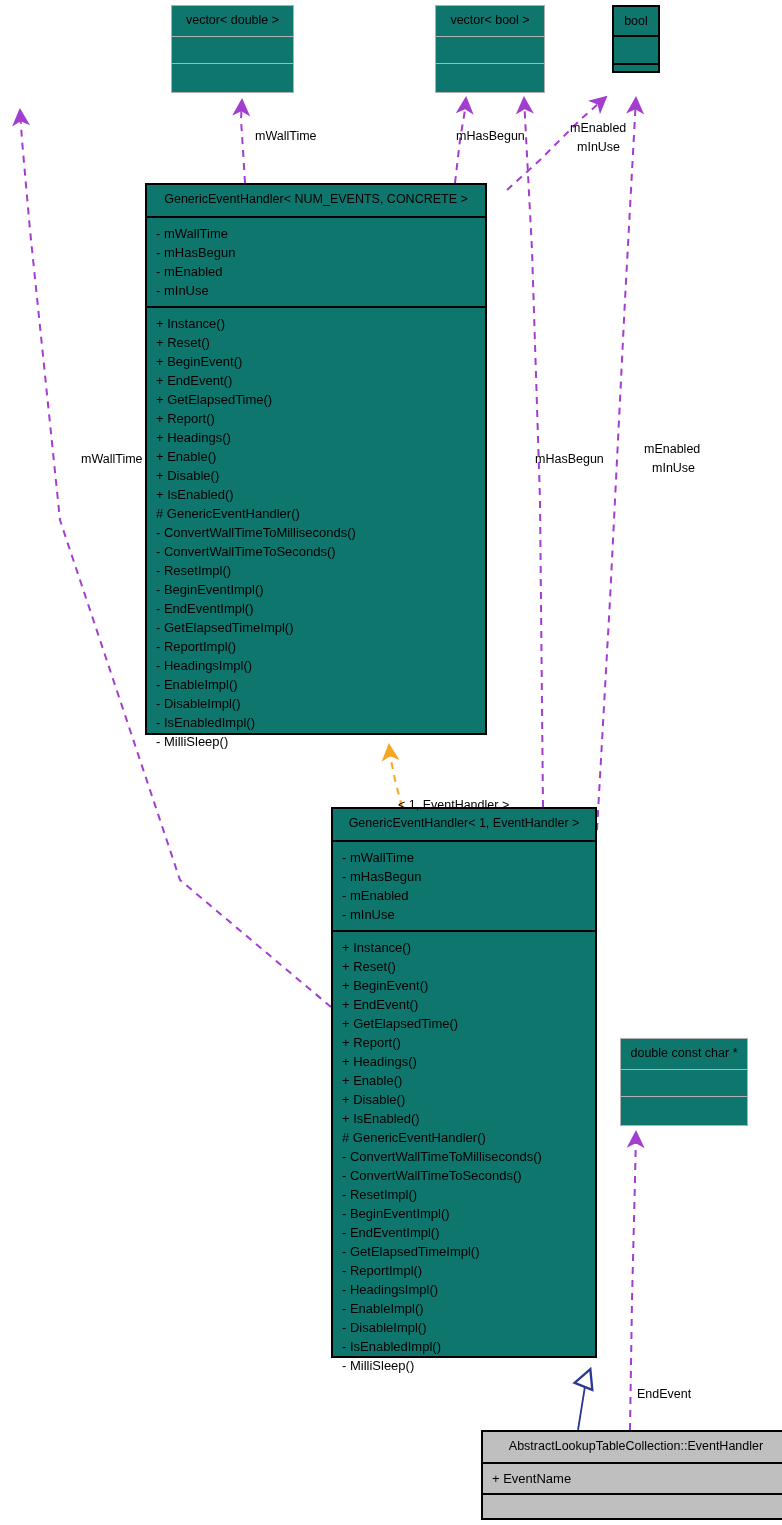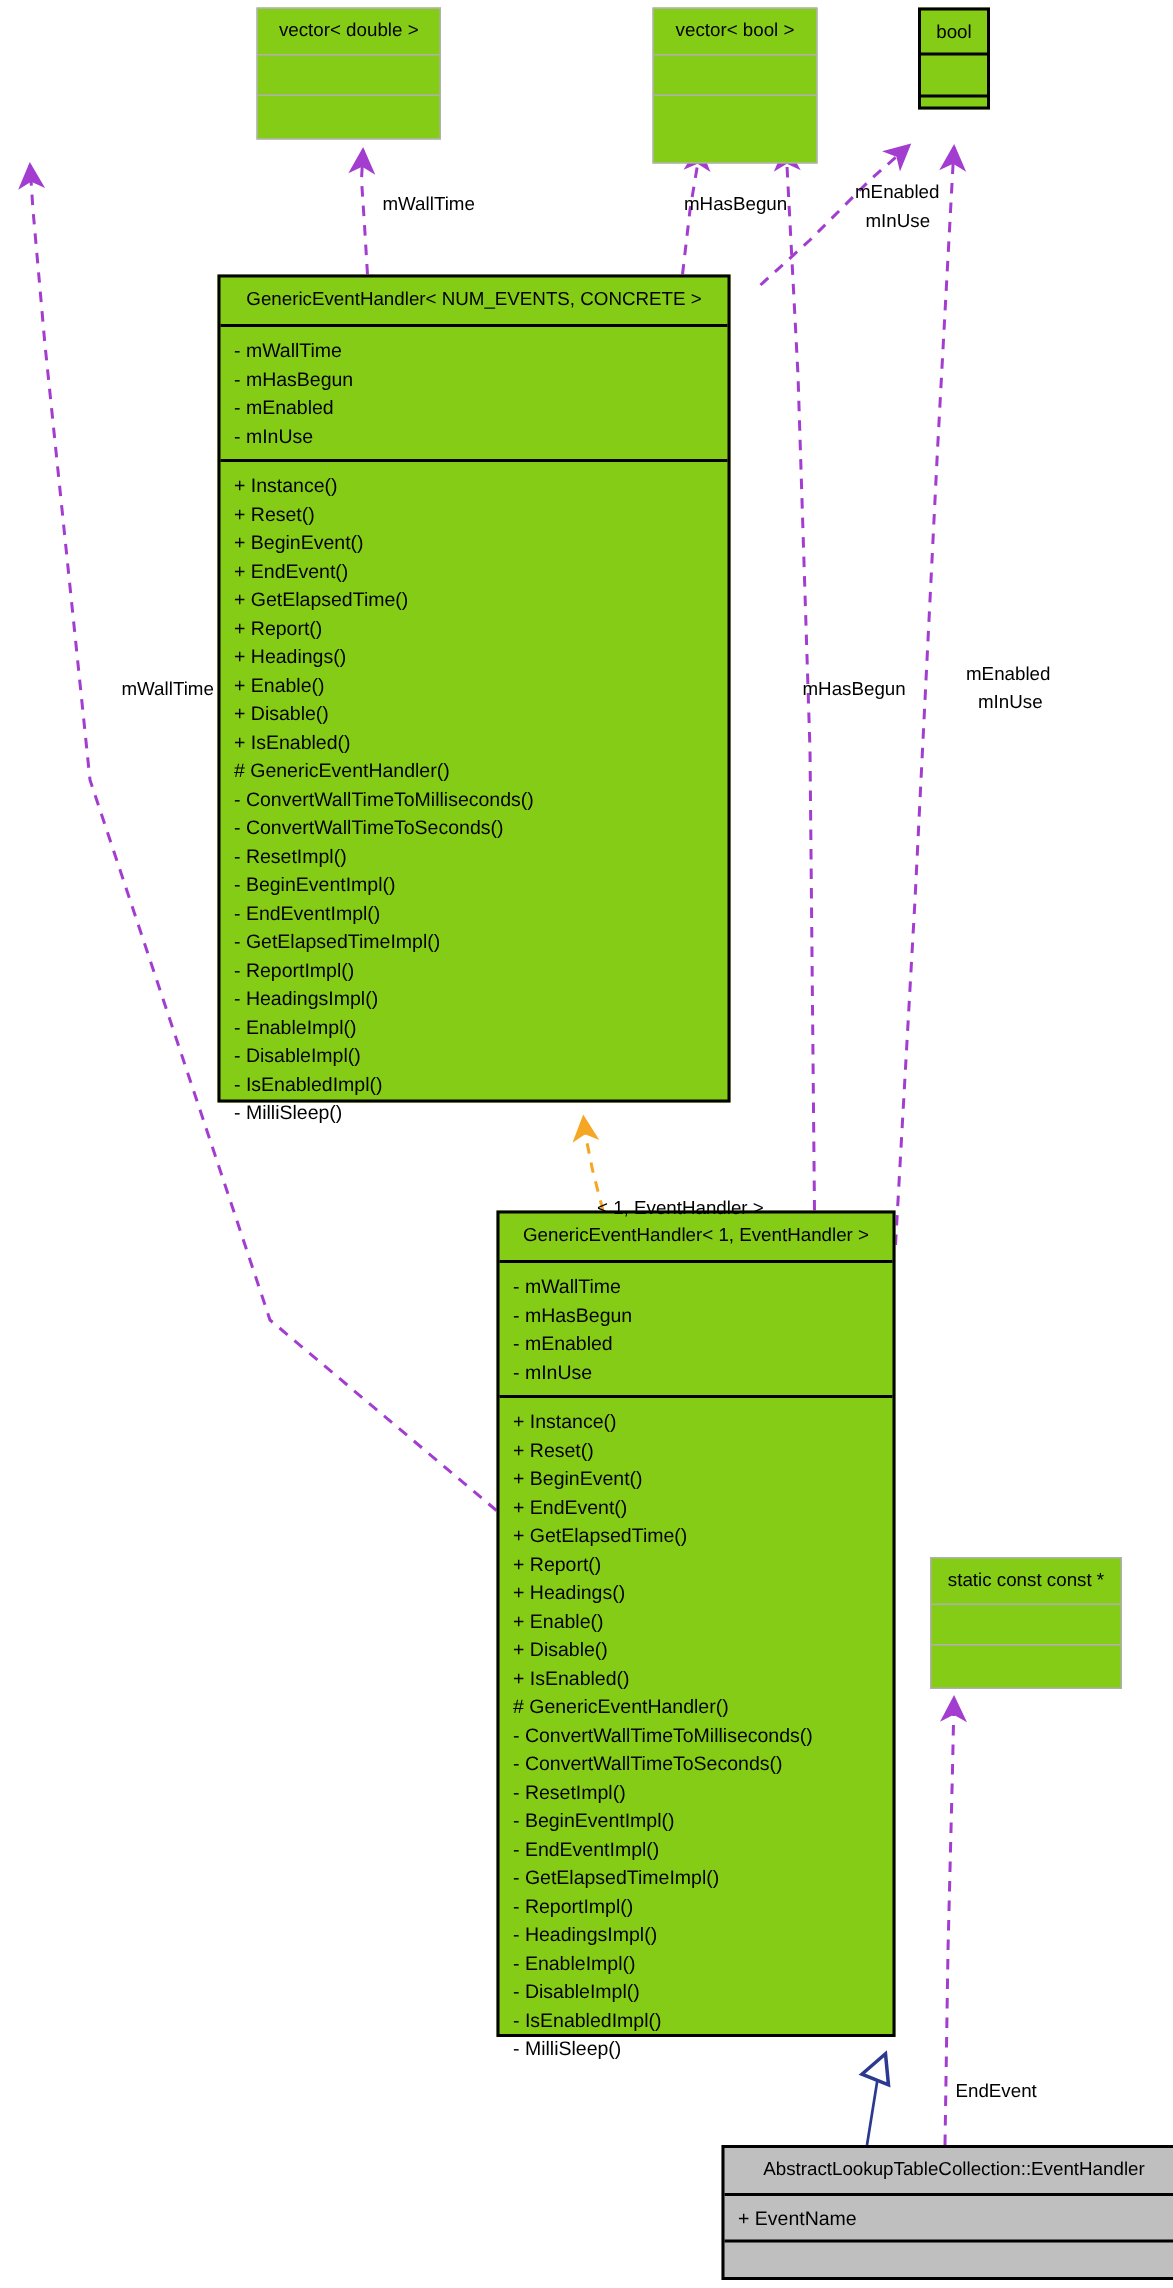--- a/index.html
+++ b/index.html
@@ -23,21 +23,21 @@
   svg.edges {
     position: absolute;
     left: 0; top: 0;
     width: 782px;
     height: 1525px;
     pointer-events: none;
   }
   .uml-box {
     position: absolute;
     box-sizing: border-box;
-    background: #84cc16;
+    background: #0f766e;
     border: 1px solid #b0b0b0;
   }
   .uml-box.strong {
     border: 2px solid #000000;
   }
   .uml-box.filled {
     background: #bfbfbf;
   }
   .uml-row {
     box-sizing: border-box;
@@ -114,34 +114,34 @@
 
     <path d="M578,1430 L586,1380 L590,1370" fill="none" stroke="#2b3990" stroke-width="1.8" marker-end="url(#arrow-inherit)"></path>
   </svg>
 
   <div class="uml-box" style="left:171px; top:5px; width:123px; height:88px;">
     <div class="uml-row uml-title" style="height:30px;">vector&lt; double &gt;</div>
     <div class="uml-row sep empty-row"></div>
     <div class="uml-row sep empty-row"></div>
   </div>
 
-  <div class="uml-box" style="left:435px; top:5px; width:110px; height:104px;">
+  <div class="uml-box" style="left:435px; top:5px; width:110px; height:88px;">
     <div class="uml-row uml-title" style="height:30px;">vector&lt; bool &gt;</div>
     <div class="uml-row sep empty-row"></div>
     <div class="uml-row sep empty-row"></div>
   </div>
 
   <div class="uml-box strong" style="left:612px; top:5px; width:48px; height:68px;">
     <div class="uml-row uml-title" style="height:28px;">bool</div>
     <div class="uml-row sep strong empty-row" style="height:28px;"></div>
     <div class="uml-row sep strong empty-row" style="height:28px;"></div>
   </div>
 
   <div class="uml-box" style="left:620px; top:1038px; width:128px; height:88px;">
-    <div class="uml-row uml-title" style="height:30px;">static const const *</div>
+    <div class="uml-row uml-title" style="height:30px;">double const char *</div>
     <div class="uml-row sep empty-row"></div>
     <div class="uml-row sep empty-row"></div>
   </div>
 
   <div class="uml-box strong" style="left:145px; top:183px; width:342px; height:552px;">
     <div class="uml-row uml-title" style="height:31px;">GenericEventHandler&lt; NUM_EVENTS, CONCRETE &gt;</div>
     <div class="uml-row sep strong uml-members">
         <div class="member">- mWallTime</div>
         <div class="member">- mHasBegun</div>
         <div class="member">- mEnabled</div>

